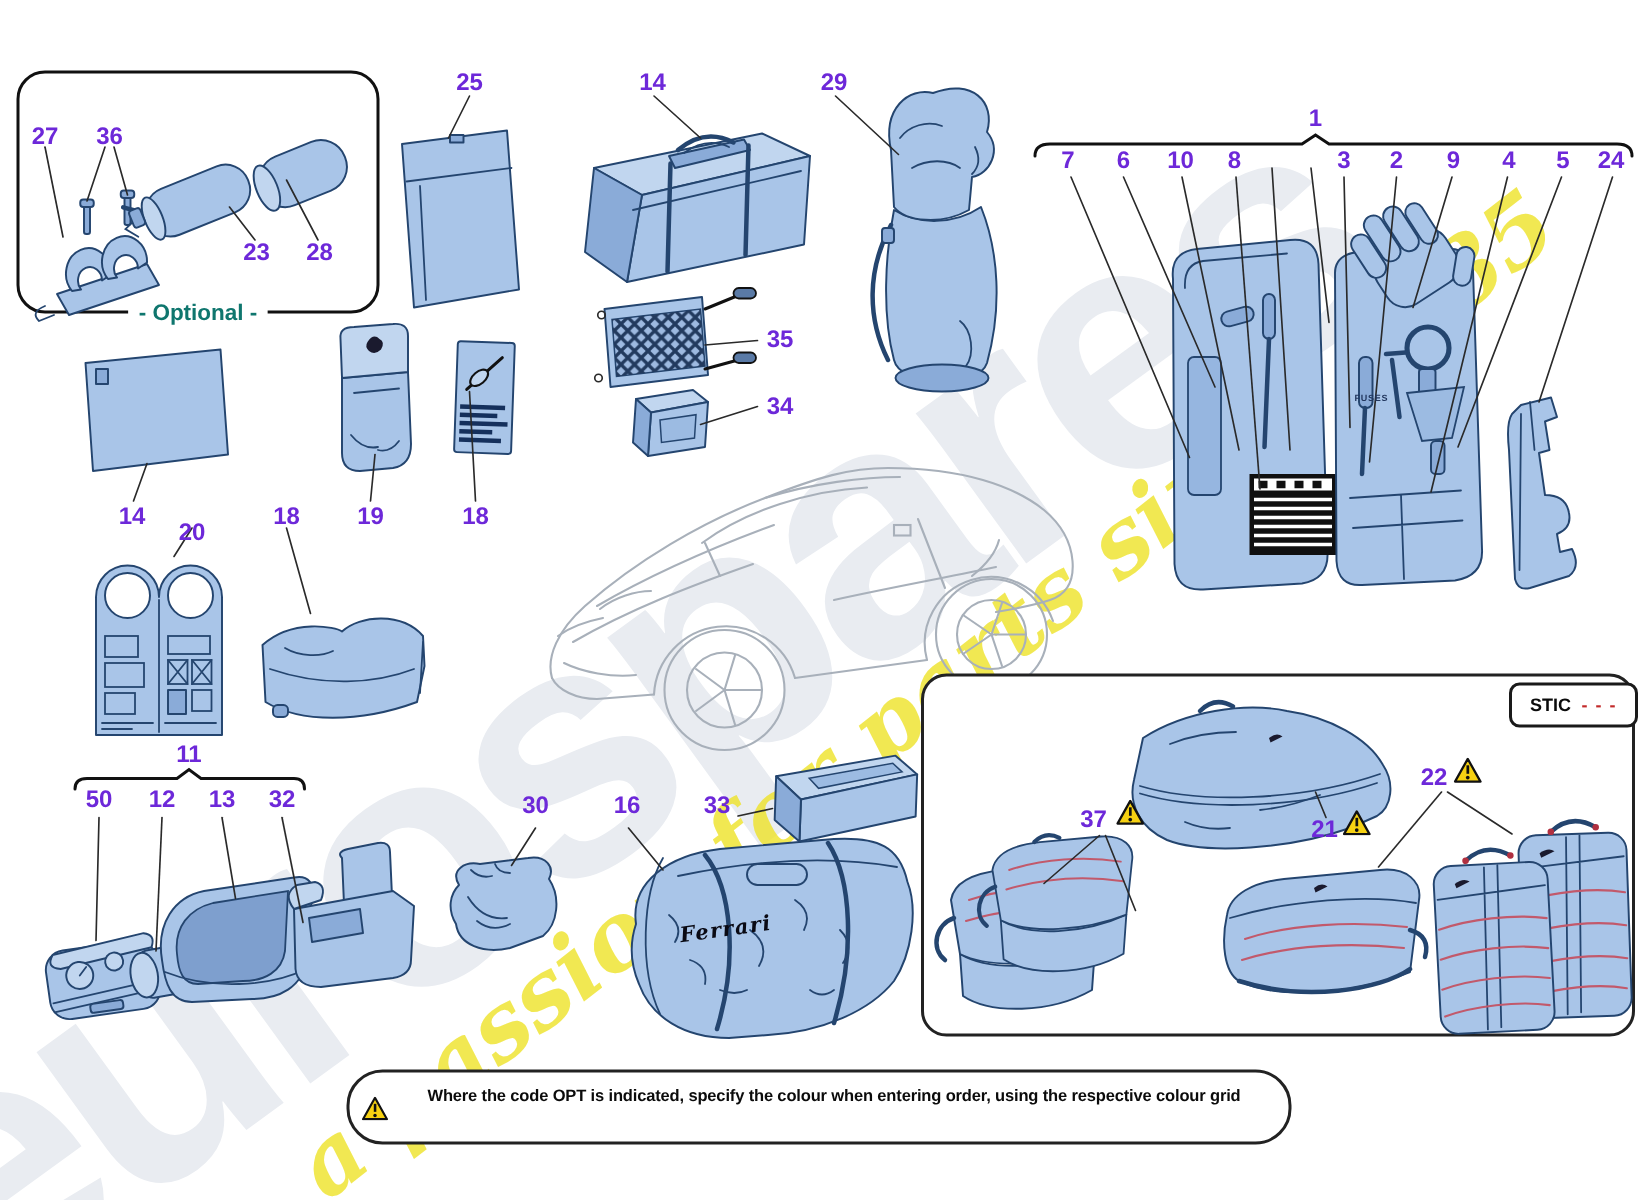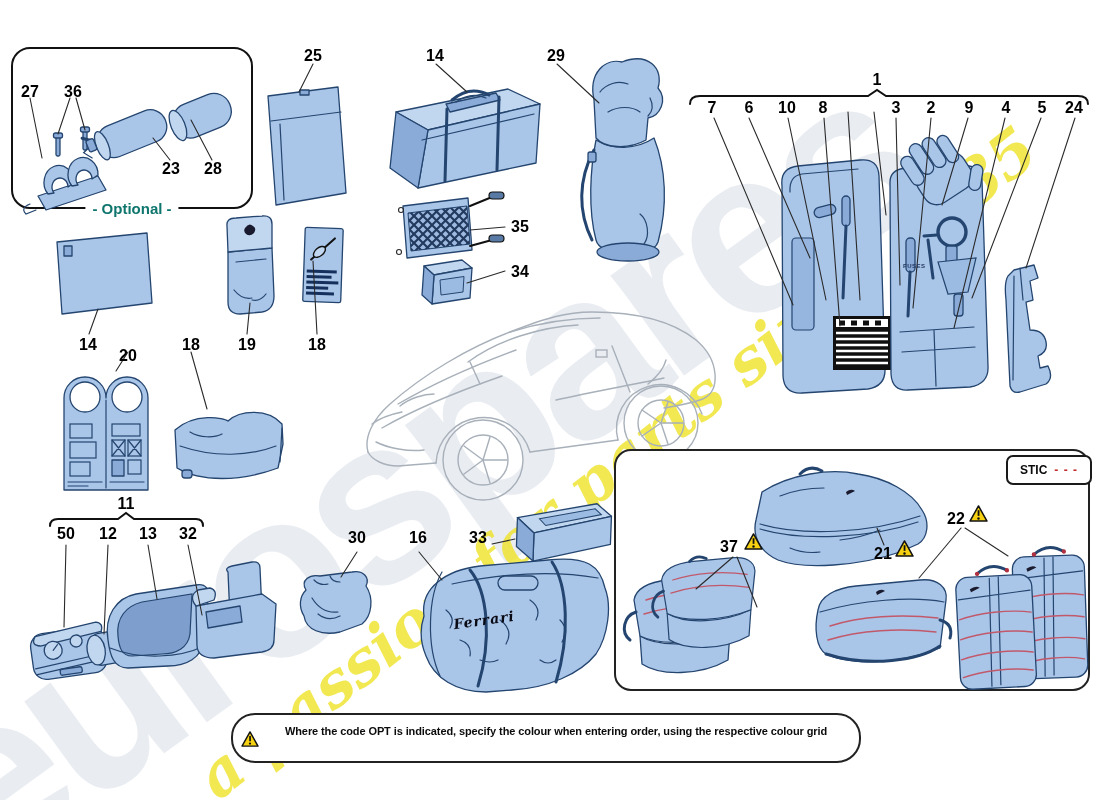--- a/index.html
+++ b/index.html
@@ -10,21 +10,21 @@
             transform:rotate(-36deg);transform-origin:0 50%;
             font-weight:bold;font-size:235px;letter-spacing:-10px;
             color:#e9ecf1;white-space:nowrap;user-select:none;}
   .wm-tag{position:absolute;left:205px;top:748px;width:1200px;
           transform:rotate(-38deg);transform-origin:0 50%;
           font-family:"DejaVu Serif",serif;font-style:italic;font-weight:bold;
           font-size:62px;color:#eee32d;opacity:.82;white-space:nowrap;user-select:none;}
   svg.art{position:absolute;left:0;top:0;}
   
   .co{position:absolute;transform:translateX(-50%);font-weight:bold;font-size:16px;
-      color:#000000;line-height:1;white-space:nowrap;}
+      color:#6d28d9;line-height:1;white-space:nowrap;}
   .optional-lbl{position:absolute;left:132px;top:200px;transform:translateX(-50%);
       background:#fff;padding:0 7px;font-weight:bold;font-size:15px;color:#0f766e;}
   .ferrari-logo{position:absolute;left:452px;top:612px;width:64px;text-align:center;
       transform:rotate(-8deg);font-family:"DejaVu Serif",serif;font-weight:bold;
       font-style:italic;font-size:14px;color:#0a0a14;letter-spacing:1px;}
   .fuses-txt{position:absolute;left:903px;top:263px;font-size:6px;font-weight:bold;
       color:#22375e;letter-spacing:.5px;}
   
   .stic{position:absolute;left:1006px;top:455px;width:82px;height:26px;border:2px solid #1a1a1a;
         border-radius:7px;background:#fff;display:flex;align-items:center;justify-content:center;gap:7px;}

